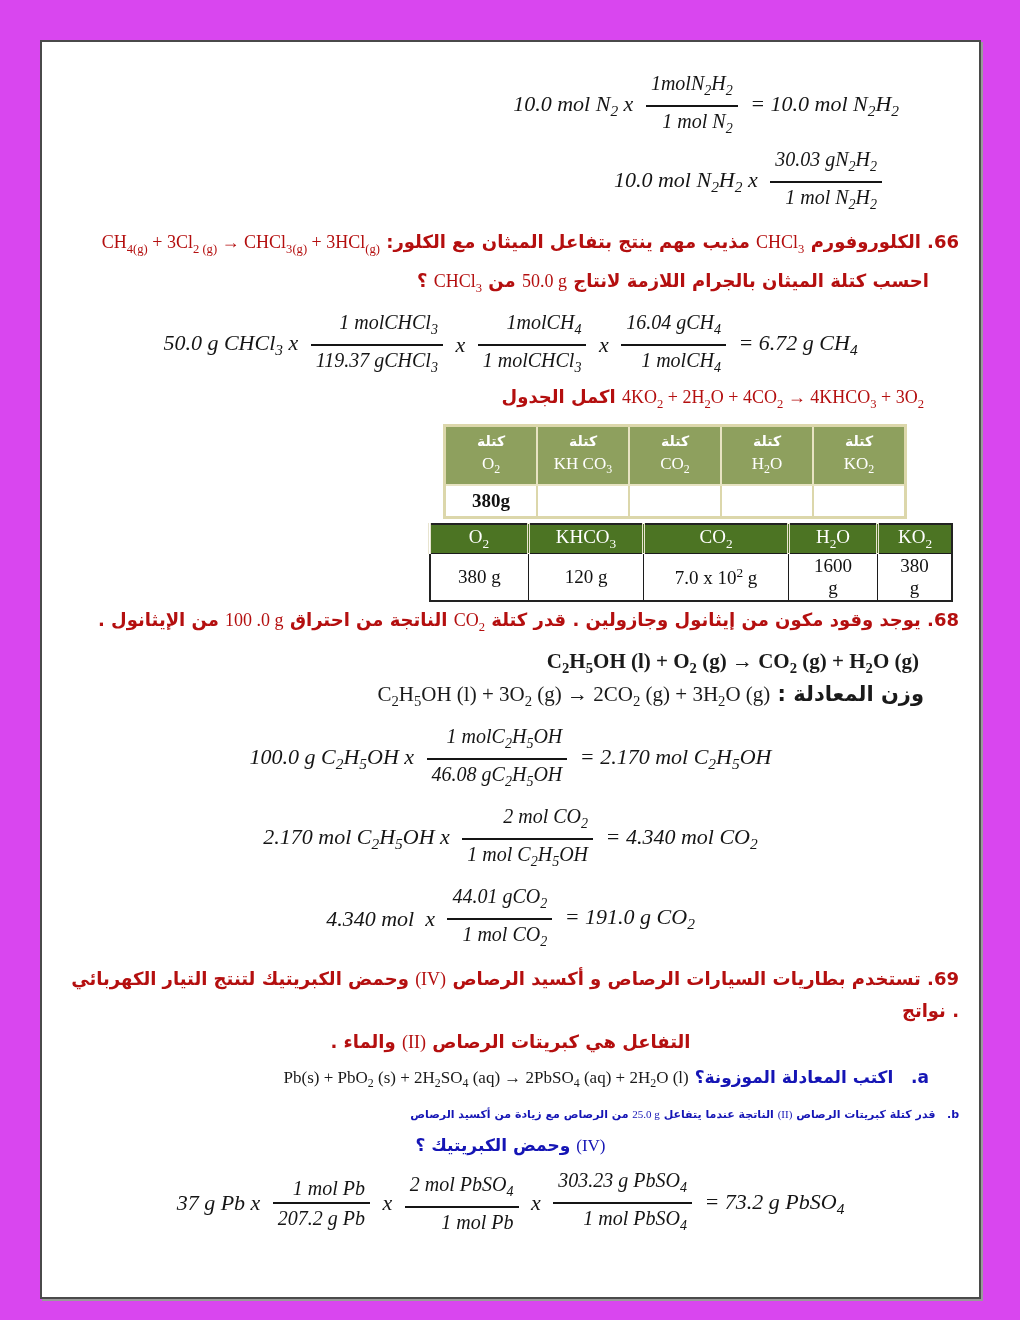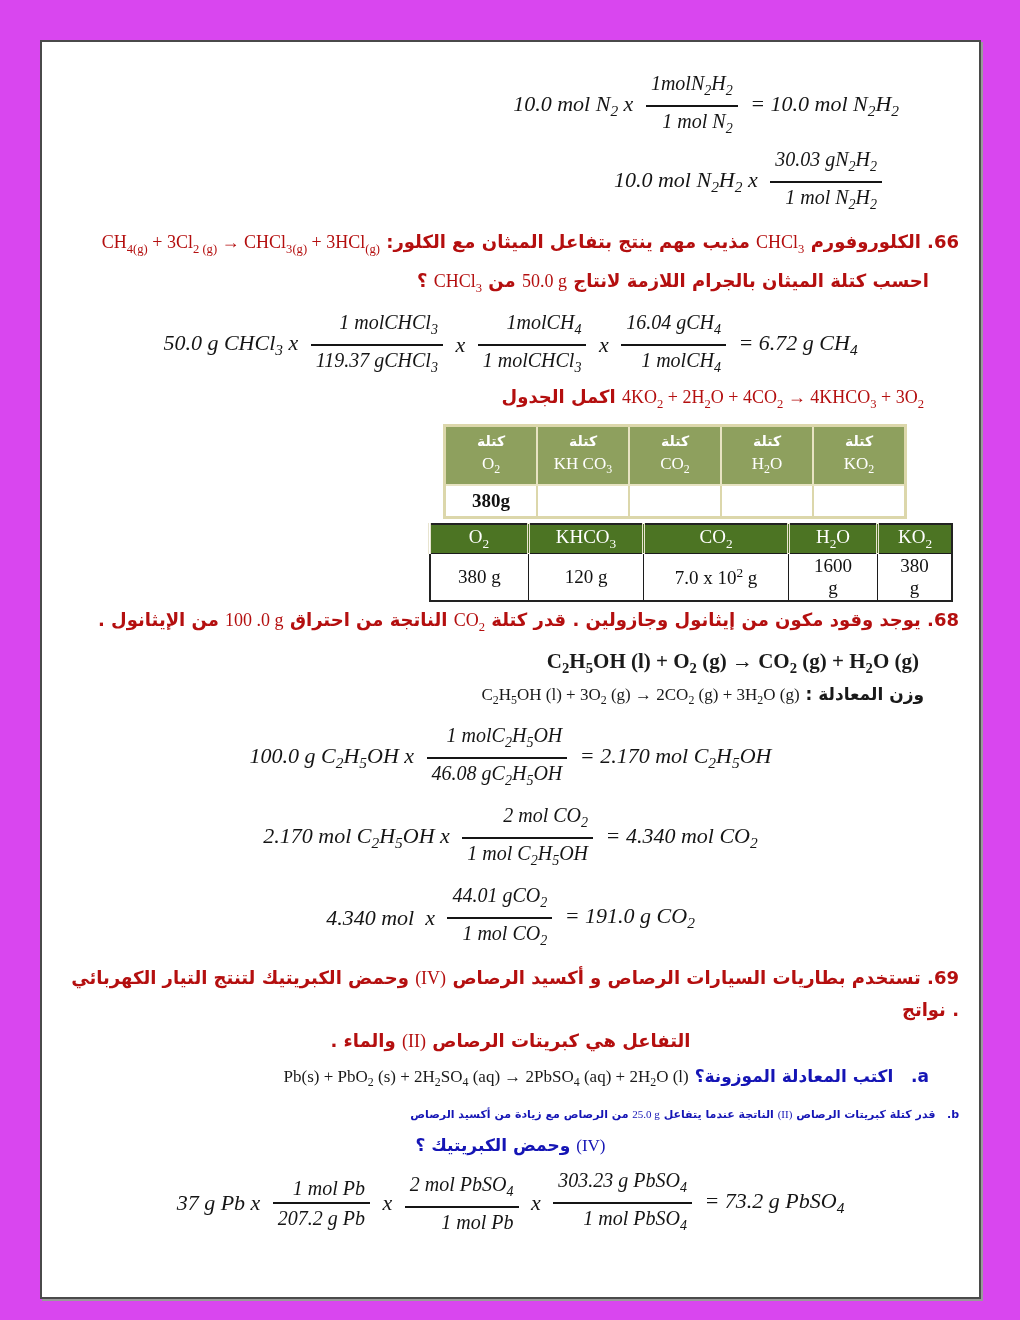--- a/index.html
+++ b/index.html
@@ -132,21 +132,21 @@
         <td>1600 g</td>
         <td>380 g</td>
       </tr>
     </tbody>
         </table>
   </div>
 
 
   <div class="ar red mt2">68. يوجد وقود مكون من إيثانول وجازولين . قدر كتلة <bdi dir="ltr" class="fm bold">CO<sub>2</sub></bdi> الناتجة من احتراق <bdi dir="ltr" class="fm bold">100 .0 g</bdi> من الإيثانول .</div>
   <div class="eqline red alr pr40 mt6" style="font-weight:bold">C<sub>2</sub>H<sub>5</sub>OH (l) + O<sub>2</sub> (g) → CO<sub>2</sub> (g) + H<sub>2</sub>O (g)</div>
-  <div class="ar pr35 mt2" style="font-size:17px">وزن المعادلة : <bdi dir="ltr" class="fm black">C<sub>2</sub>H<sub>5</sub>OH (l) + 3O<sub>2</sub> (g) → 2CO<sub>2</sub> (g) + 3H<sub>2</sub>O (g)</bdi></div>
+  <div class="ar pr35 mt2" style="font-size:21px">وزن المعادلة : <bdi dir="ltr" class="fm black">C<sub>2</sub>H<sub>5</sub>OH (l) + 3O<sub>2</sub> (g) → 2CO<sub>2</sub> (g) + 3H<sub>2</sub>O (g)</bdi></div>
 
   <div class="eq mt6">
     <span>100.0 g C<sub>2</sub>H<sub>5</sub>OH x</span>
     <span class="frac"><span class="num">1 molC<sub>2</sub>H<sub>5</sub>OH</span><span class="den">46.08 gC<sub>2</sub>H<sub>5</sub>OH</span></span>
     <span>= 2.170 mol C<sub>2</sub>H<sub>5</sub>OH</span>
   </div>
   <div class="eq mt8">
     <span>2.170 mol C<sub>2</sub>H<sub>5</sub>OH x</span>
     <span class="frac"><span class="num">2 mol CO<sub>2</sub></span><span class="den">1 mol C<sub>2</sub>H<sub>5</sub>OH</span></span>
     <span>= 4.340 mol CO<sub>2</sub></span>

